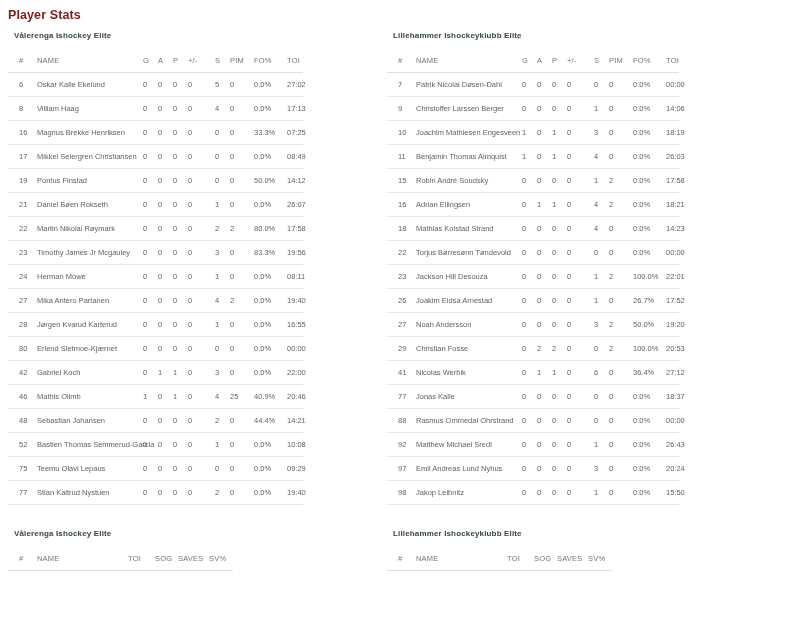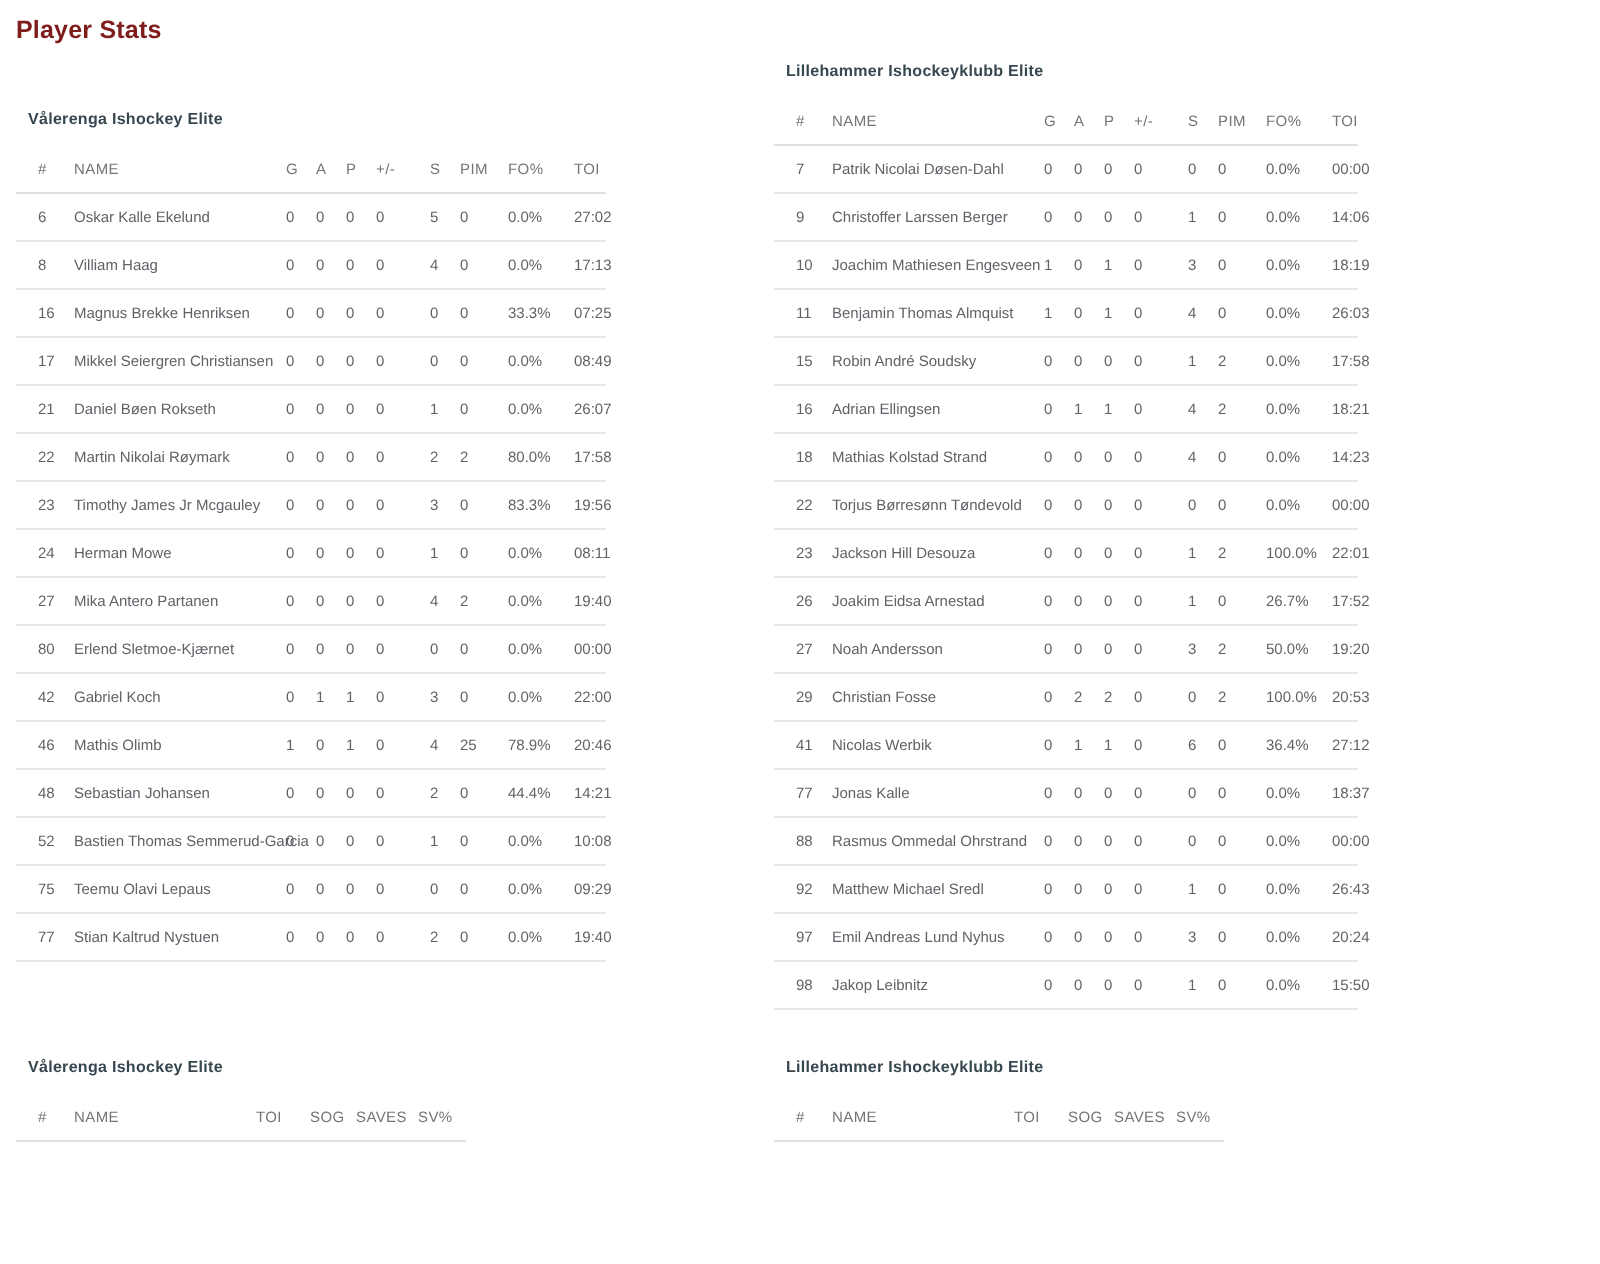--- a/index.html
+++ b/index.html
@@ -141,20 +141,32 @@
               <td>0</td>
               <td>0</td>
               <td>0</td>
               <td>0</td>
               <td>0</td>
               <td>0</td>
               <td>0.0%</td>
               <td>08:49</td>
             </tr>
             <tr>
+              <td>19</td>
+              <td>Pontus Finstad</td>
+              <td>0</td>
+              <td>0</td>
+              <td>0</td>
+              <td>0</td>
+              <td>0</td>
+              <td>0</td>
+              <td>50.0%</td>
+              <td>14:12</td>
+            </tr>
+            <tr>
               <td>21</td>
               <td>Daniel Bøen Rokseth</td>
               <td>0</td>
               <td>0</td>
               <td>0</td>
               <td>0</td>
               <td>1</td>
               <td>0</td>
               <td>0.0%</td>
               <td>26:07</td>
@@ -201,20 +213,32 @@
               <td>0</td>
               <td>0</td>
               <td>0</td>
               <td>0</td>
               <td>4</td>
               <td>2</td>
               <td>0.0%</td>
               <td>19:40</td>
             </tr>
             <tr>
+              <td>28</td>
+              <td>Jørgen Kvarud Karterud</td>
+              <td>0</td>
+              <td>0</td>
+              <td>0</td>
+              <td>0</td>
+              <td>1</td>
+              <td>0</td>
+              <td>0.0%</td>
+              <td>16:55</td>
+            </tr>
+            <tr>
               <td>80</td>
               <td>Erlend Sletmoe-Kjærnet</td>
               <td>0</td>
               <td>0</td>
               <td>0</td>
               <td>0</td>
               <td>0</td>
               <td>0</td>
               <td>0.0%</td>
               <td>00:00</td>
@@ -233,21 +257,21 @@
             </tr>
             <tr>
               <td>46</td>
               <td>Mathis Olimb</td>
               <td>1</td>
               <td>0</td>
               <td>1</td>
               <td>0</td>
               <td>4</td>
               <td>25</td>
-              <td>78.9%</td>
+              <td>40.9%</td>
               <td>20:46</td>
             </tr>
             <tr>
               <td>48</td>
               <td>Sebastian Johansen</td>
               <td>0</td>
               <td>0</td>
               <td>0</td>
               <td>0</td>
               <td>2</td>

